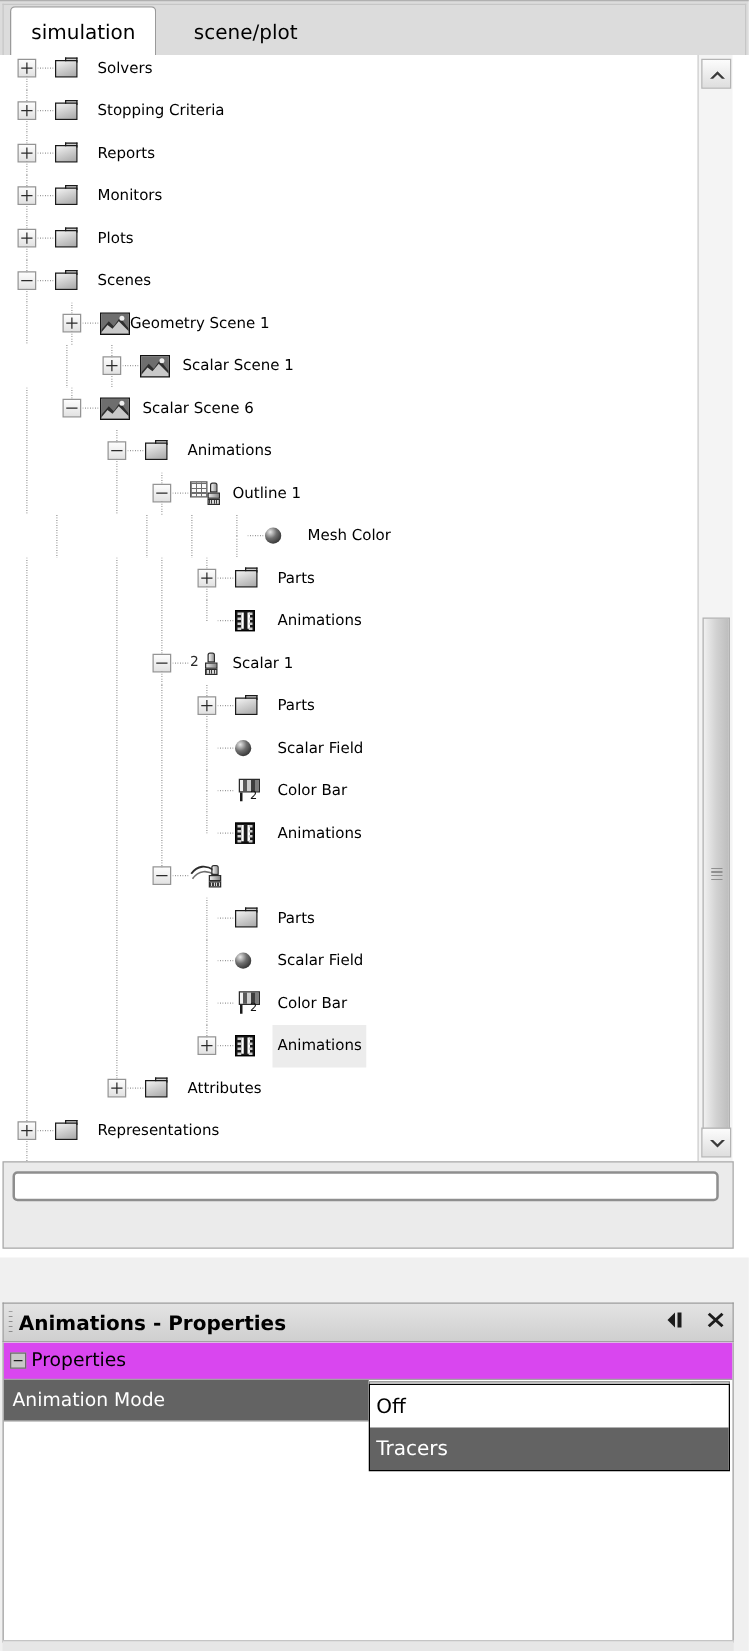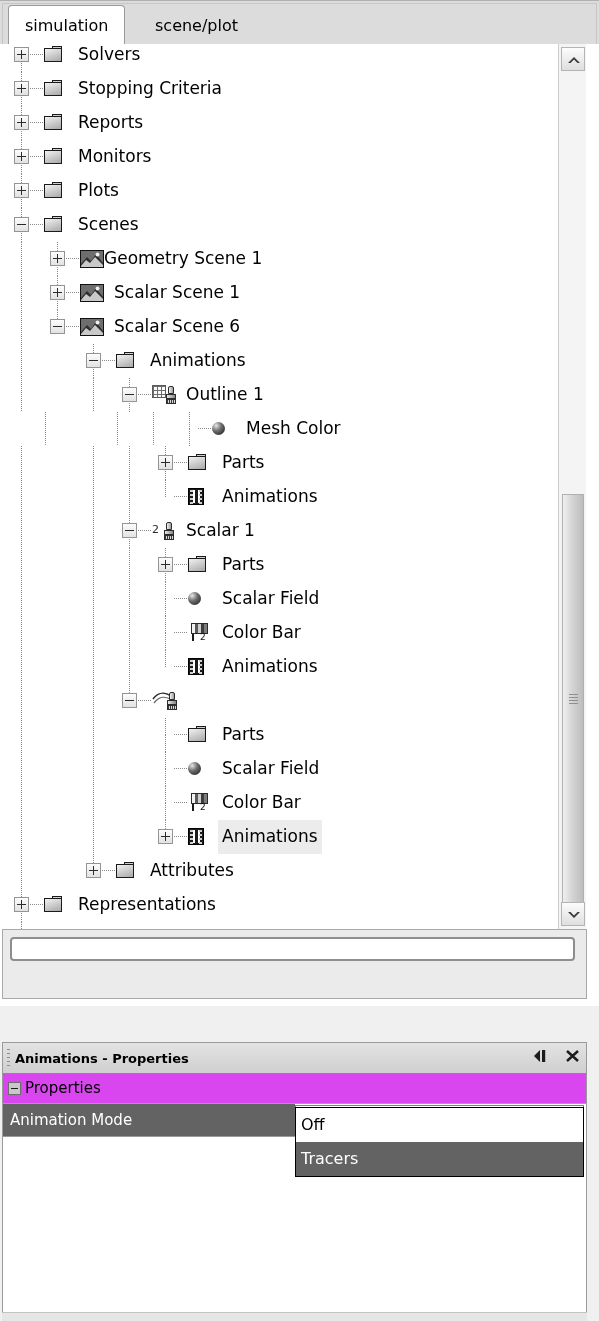--- a/index.html
+++ b/index.html
@@ -71,21 +71,21 @@
   }
   .row {
     position: absolute;
     left: 0; right: 0;
     height: 34px;
     white-space: nowrap;
   }
   .row .label {
     position: absolute;
     top: 0; height: 34px; line-height: 33px;
-    font-size: 17px;
+    font-size: 12px;
     color: #000;
     white-space: nowrap;
     padding: 0 4px;
   }
   .row .label.sel {
     background: #ececec;
   }
 
   
   .exp {
@@ -290,21 +290,21 @@
     border:1px solid #9a9a9a;
     border-bottom:1px solid #8a8a8a;
     box-sizing:border-box;
   }
   .prop-title .grip-dots {
     position:absolute; left:4px; top:6px; width:3px; height:19px;
     background: repeating-linear-gradient(to bottom,#8d8d8d 0 1px,transparent 1px 4px);
   }
   .prop-title .ttl {
     position:absolute; left:12px; top:0; height:32px; line-height:31px;
-    font-size:13px; font-weight:bold; color:#000; white-space:nowrap;
+    font-size:16px; font-weight:bold; color:#000; white-space:nowrap;
   }
   .prop-title .btns {
     position:absolute; right:6px; top:0; height:32px; line-height:31px;
   }
   .tbtn { display:inline-block; vertical-align:middle; margin-left:10px; cursor:default; }
 
   .prop-body {
     position:absolute; left:2px; top:68px;
     width:585px; height:240px;
     background:#ffffff;
@@ -487,21 +487,21 @@
         <div class="ic ic-scene" style="left: 80px;">
           <svg width="22" height="16" viewBox="0 0 22 16">
             <rect width="22" height="16" fill="#6e6e6e"></rect>
             <path d="M0 13 L6 6 L10 10 L15 3 L22 12 L22 16 L0 16 Z" fill="#2e2e2e"></path>
             <path d="M0 15 L5 9 L9 12 L14 6 L22 14 L22 16 L0 16 Z" fill="#c9c9c9"></path>
             <circle cx="16.5" cy="3.5" r="2" fill="#efefef"></circle>
           </svg>
         </div>
         <div class="label" style="left: 100px;">Geometry Scene 1</div>
       </div>
-      <div class="row" style="top: 232px;">
+      <div class="row" style="top: 232px; margin-left: 32px;">
         <div class="vline" style="left: 57px; top: 17px; height: 17px;"></div>
         <div class="vline" style="left: 57px; top: 0px; height: 17px;"></div>
         <div class="vline" style="left: 21px; top: 0px; height: 34px;"></div>
         <div class="hline" style="left: 66px; width: 13px;"></div>
         <div class="exp plus" style="left: 50px;"></div>
         <div class="ic ic-scene" style="left: 80px;">
           <svg width="22" height="16" viewBox="0 0 22 16">
             <rect width="22" height="16" fill="#6e6e6e"></rect>
             <path d="M0 13 L6 6 L10 10 L15 3 L22 12 L22 16 L0 16 Z" fill="#2e2e2e"></path>
             <path d="M0 15 L5 9 L9 12 L14 6 L22 14 L22 16 L0 16 Z" fill="#c9c9c9"></path>

